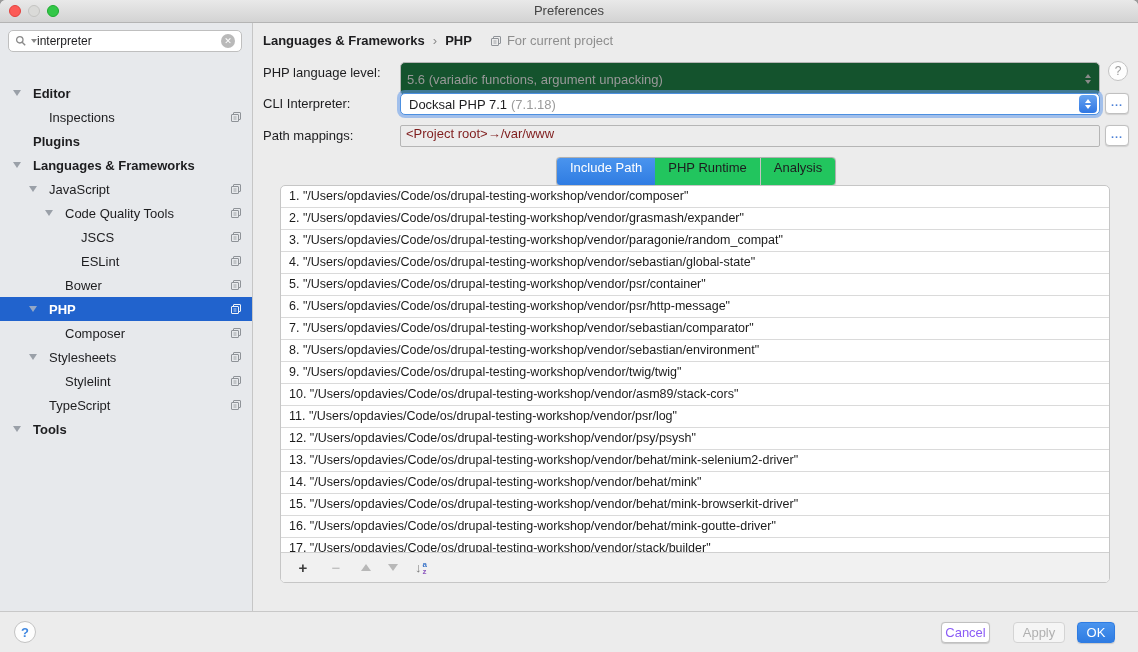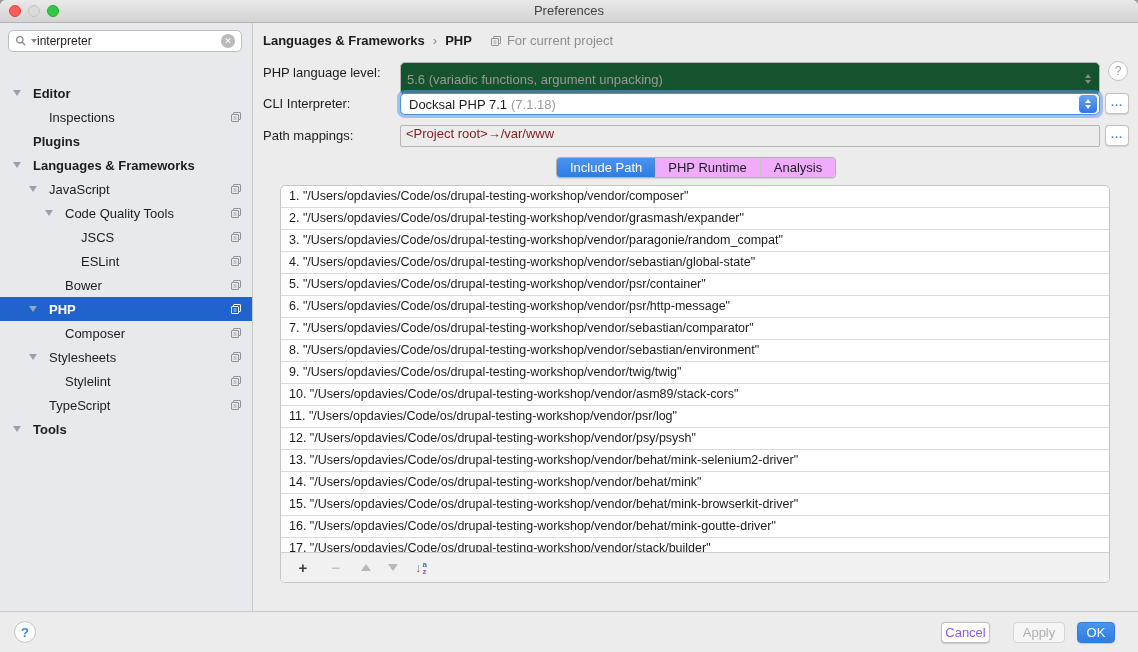--- a/index.html
+++ b/index.html
@@ -93,24 +93,24 @@
   .browse-btn { position:absolute; left:852px; width:24px; height:21px; background:#fff;
     border:1px solid #c0c0c0; border-radius:4px; color:#4a7fd6; font-size:11px;
     font-weight:bold; text-align:center; line-height:17px; letter-spacing:1px;
     box-shadow:0 .5px 1px rgba(0,0,0,.12); cursor:pointer; }
 
   .help-circle { position:absolute; left:855px; top:38px; width:20px; height:20px;
     border-radius:50%; background:#fdfdfd; border:1px solid #c3c3c3; color:#9a9a9a;
     font-size:12px; text-align:center; line-height:19px; cursor:pointer; }
 
   
-  .tabs { position:absolute; left:303px; top:134px; display:flex; height:21px;
+  .tabs { position:absolute; left:303px; top:134px; display:flex; height:29px;
     border:1px solid #b0b0b0; border-radius:4px; overflow:hidden; background:#fff;
     box-shadow:0 .5px 1px rgba(0,0,0,.1); }
-  .tab { padding:0 13px; font-size:13px; line-height:20px; color:#1d1d1f; background:#f0abfc;
+  .tab { padding:0 13px; font-size:13px; line-height:20px; color:#1d1d1f; background:#22c55e;
     border-left:1px solid #c4c4c4; cursor:pointer; }
   .tab:first-child { border-left:none; }
   .tab.selected { background:linear-gradient(#4a94ee,#2f7ce2); color:#fff; border-left:none; }
   .tab.selected + .tab { border-left:none; }
 
   
   .panel { position:absolute; left:27px; top:162px; width:830px; height:398px;
     border:1px solid #c6c6c6; border-radius:5px; background:#fff; overflow:hidden;
     display:flex; flex-direction:column; }
   .listview { height:368px; overflow:hidden; }

